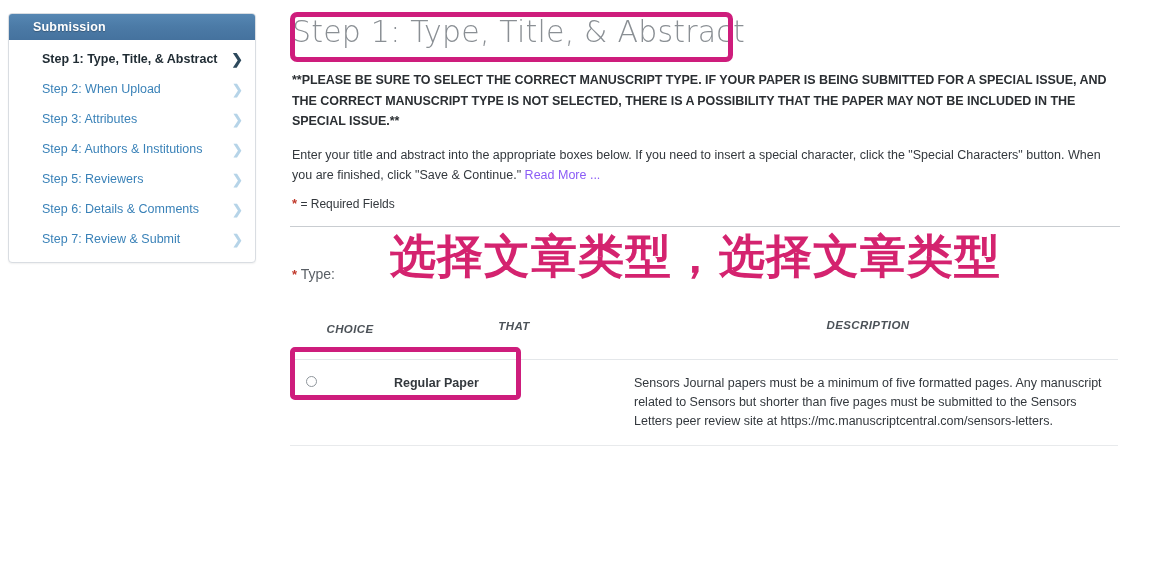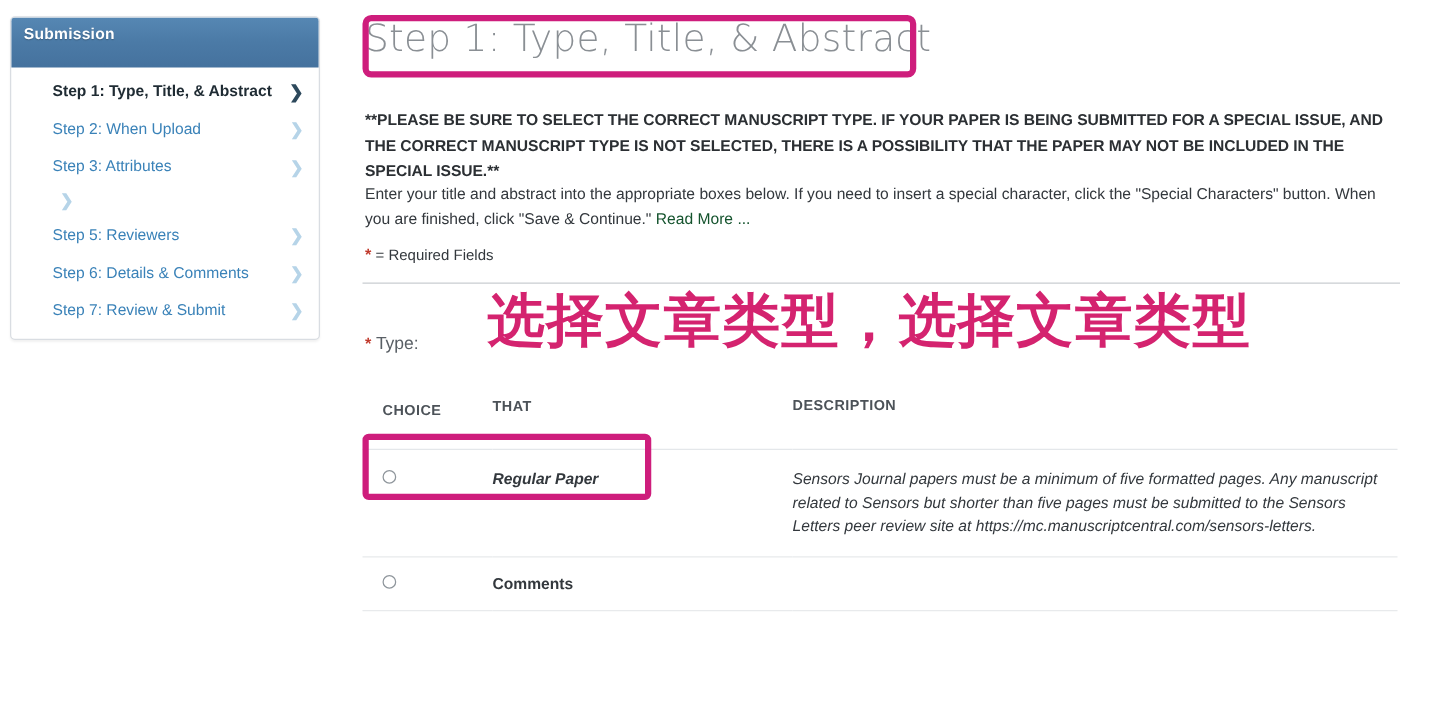--- a/index.html
+++ b/index.html
@@ -30,27 +30,27 @@
     left: 8px;
     top: 13px;
     width: 246px;
     background: #ffffff;
     border: 1px solid #d9dde2;
     border-radius: 4px;
     box-shadow: 0 1px 2px rgba(0,0,0,0.06);
     overflow: hidden;
   }
   .sidebar-header {
-    height: 40px;
+    height: 26px;
     line-height: 26px;
     background: linear-gradient(to bottom, #5687b3 0%, #4b7aa6 50%, #45729e 100%);
     color: #ffffff;
     font-size: 12.5px;
     font-weight: bold;
-    padding-left: 10px;
+    padding-left: 24px;
     letter-spacing: 0.2px;
     text-shadow: 0 1px 1px rgba(0,0,0,0.25);
   }
   .sidebar-list {
     padding: 4px 0 8px 0;
   }
   .sidebar-item {
     display: flex;
     align-items: center;
     justify-content: space-between;
@@ -116,34 +116,33 @@
   .warning {
     position: absolute;
     left: 2px;
     top: 70px;
     width: 828px;
     font-size: 12.5px;
     font-weight: bold;
     color: #2b2f33;
     line-height: 20.5px;
     letter-spacing: -0.05px;
-    margin-top: 16px;
   }
 
   .intro {
     position: absolute;
     left: 2px;
     top: 146px;
     width: 830px;
     font-size: 12.5px;
     color: #33383d;
     line-height: 19.5px;
   }
   .intro a {
-    color: #14532d;
+    color: #8b5cf6;
     text-decoration: none;
     text-align: center;
   }
 
   .required-note {
     position: absolute;
     left: 2px;
     top: 196px;
     font-size: 12px;
     color: #33383d;
@@ -196,28 +195,29 @@
   
   .type-table {
     position: absolute;
     left: 0px;
     top: 312px;
     width: 828px;
     border-collapse: collapse;
     font-size: 12.5px;
   }
   .type-table th {
-    text-align: left;
+    text-align: center;
     font-size: 11.5px;
     font-weight: bold;
     color: #4c5258;
     letter-spacing: 0.4px;
     padding: 4px 0 24px 0;
     border-bottom: 1px solid #e4e7ea;
     vertical-align: bottom;
+    font-style: italic;
   }
   .type-table td {
     vertical-align: top;
     padding: 12px 0 12px 0;
     border-bottom: 1px solid #e8eaec;
     color: #33383d;
   }
   .col-choice { width: 88px; padding-left: 16px !important; }
   .col-type   { width: 240px; font-weight: bold; color: #26292d; line-height: 18px; }
   .col-desc   { line-height: 19px; color: #3a3f44; padding-right: 16px !important; }
@@ -240,21 +240,21 @@
     top: 347px;
     width: 231px;
     height: 53px;
     border: 5px solid #ce1d7c;
     border-radius: 5px;
     box-sizing: border-box;
     background: transparent;
     pointer-events: none;
   }
 
-  tr.first-row td { padding-top: 14px; padding-bottom: 14px; font-style: italic; }
+  tr.first-row td { padding-top: 14px; padding-bottom: 14px; }
 </style>
 </head>
 <body>
 
 <div class="page">
 
   <div class="sidebar">
     <div class="sidebar-header">Submission</div>
     <div class="sidebar-list">
 
@@ -267,20 +267,21 @@
         <span class="label">Step 2: When Upload</span>
         <span class="chev">❯</span>
       </div>
 
       <div class="sidebar-item">
         <span class="label">Step 3: Attributes</span>
         <span class="chev">❯</span>
       </div>
 
       <div class="sidebar-item">
+        <span class="label">Step 4: Authors &amp; Institutions</span>
         <span class="chev">❯</span>
       </div>
 
       <div class="sidebar-item">
         <span class="label">Step 5: Reviewers</span>
         <span class="chev">❯</span>
       </div>
 
       <div class="sidebar-item">
         <span class="label">Step 6: Details &amp; Comments</span>
@@ -335,27 +336,20 @@
         <tr class="first-row">
           <td class="col-choice">
             <span class="radio"></span>
           </td>
           <td class="col-type">Regular Paper</td>
           <td class="col-desc">Sensors Journal papers must be a minimum of five formatted pages. Any manuscript related to Sensors but shorter than five pages must be submitted to the Sensors Letters peer review site at https://mc.manuscriptcentral.com/sensors-letters.</td>
         </tr>
 
 
 
-        <tr>
-          <td class="col-choice">
-            <span class="radio"></span>
-          </td>
-          <td class="col-type">Comments</td>
-          <td class="col-desc"></td>
-        </tr>
 
       </tbody>
     </table>
 
     <div class="row-highlight"></div>
 
   </div>
 </div>
 
 </body></html>

